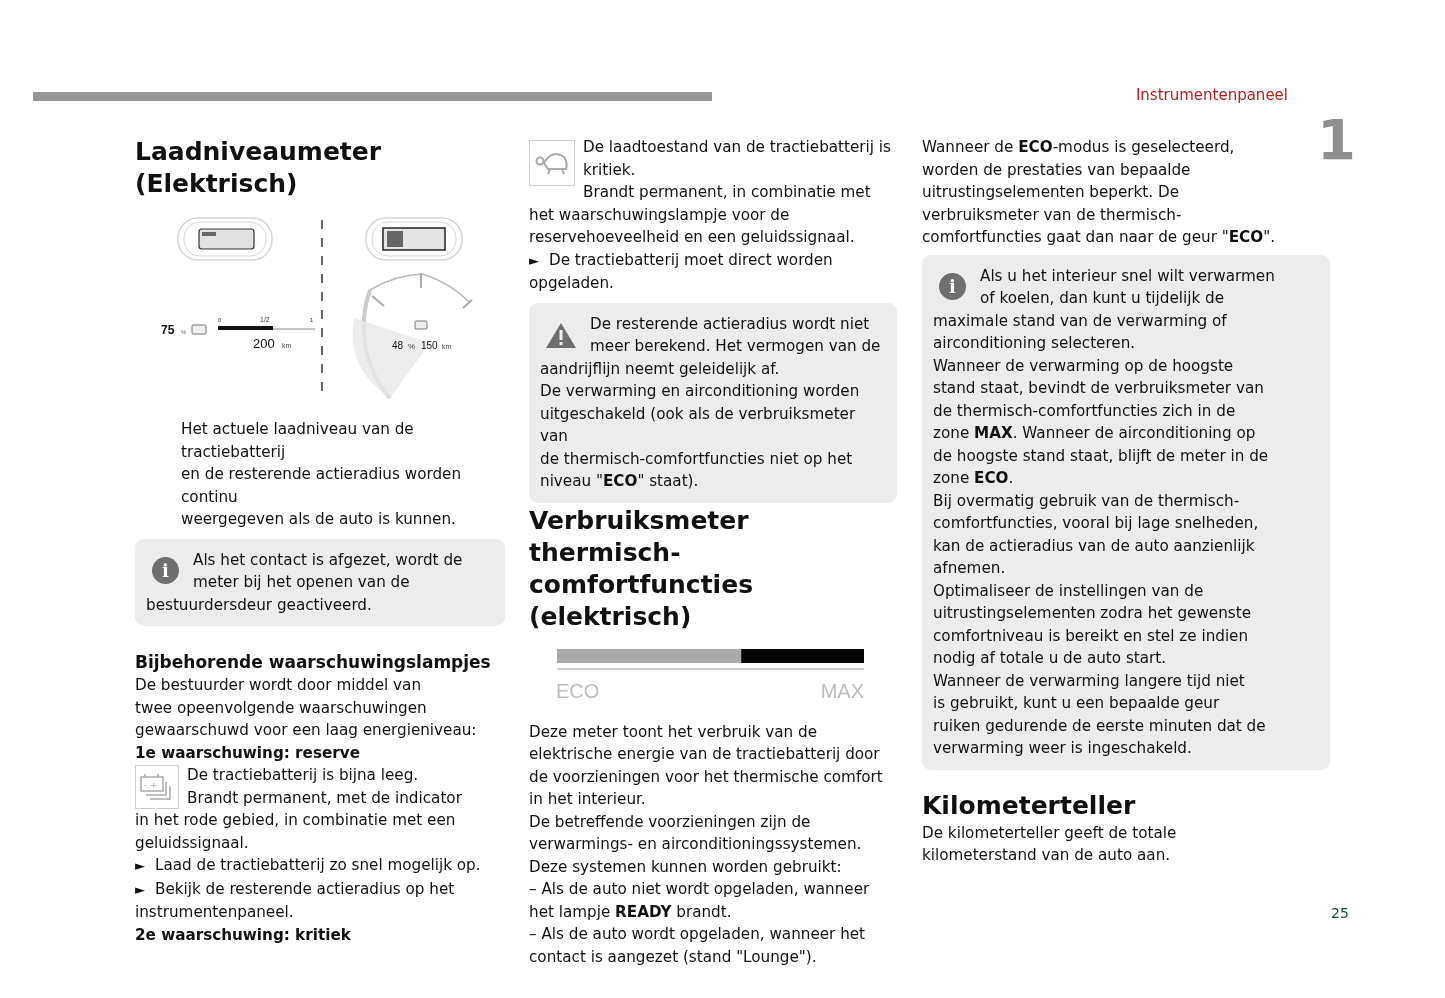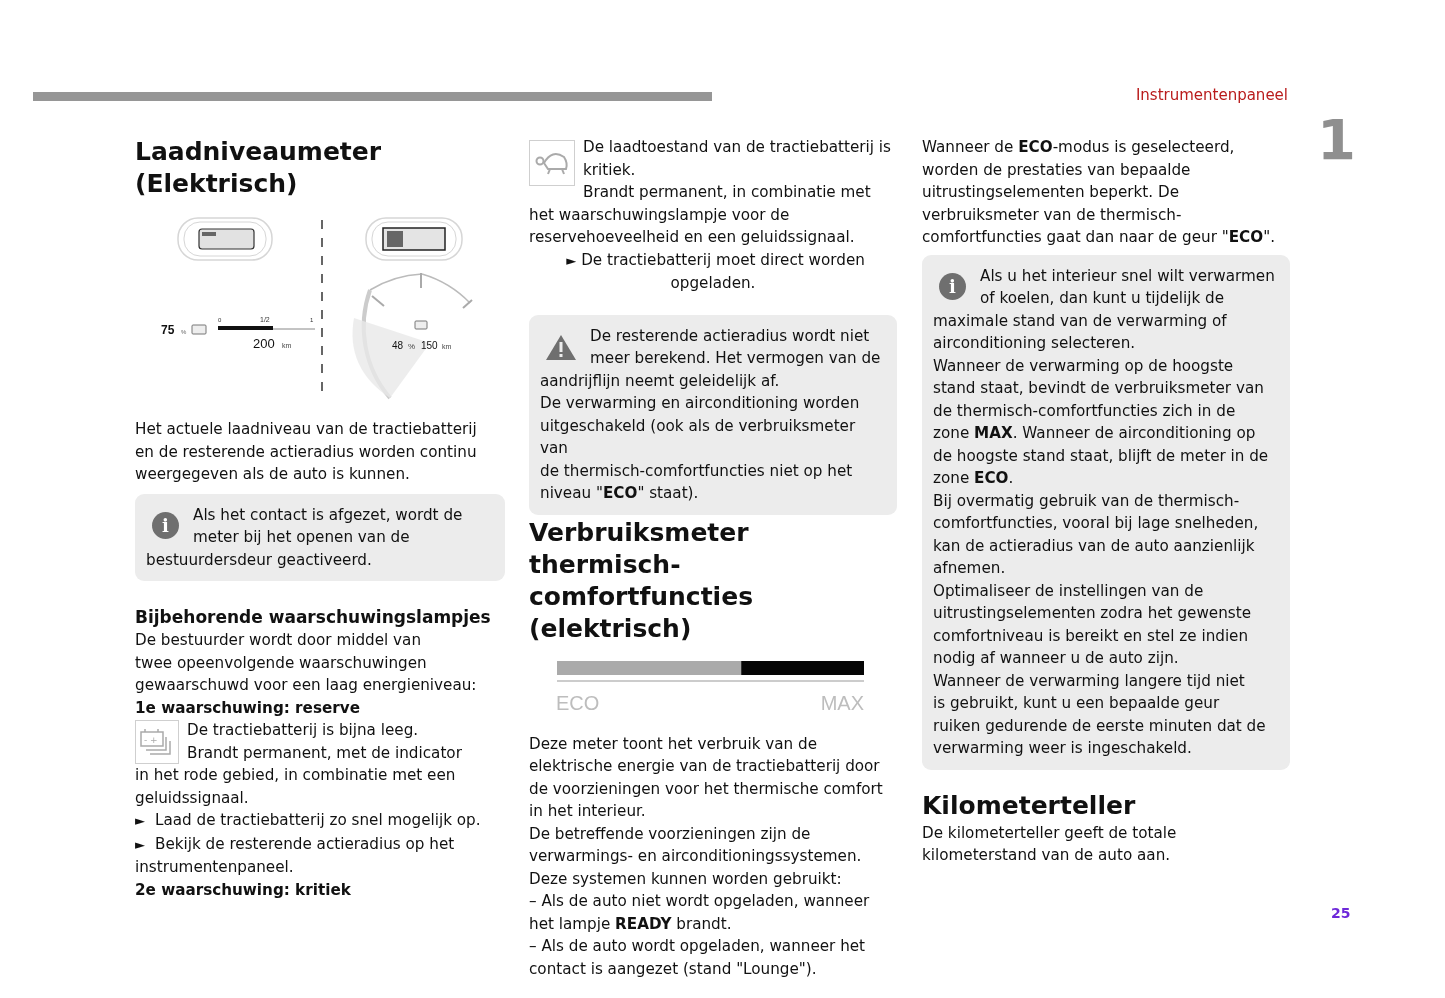--- a/index.html
+++ b/index.html
@@ -1,25 +1,25 @@
 <!DOCTYPE html>
 <html><head>
 <meta charset="utf-8">
 <style>
   html, body { margin: 0; padding: 0; background: #ffffff; }
   body { width: 1445px; height: 998px; position: relative; overflow: hidden;
          font-family: "DejaVu Sans", sans-serif; color: #111; }
   .topbar { position: absolute; left: 33px; top: 92px; width: 679px; height: 9px; background: #969696; }
   .running-head { position: absolute; right: 157px; top: 86px; font-size: 15px; color: #b91c1c; }
   .chapter-num { position: absolute; left: 1317px; top: 112px; font-size: 56px; font-weight: bold; color: #8f8f8f; line-height: 1; }
-  .page-num { position: absolute; left: 1331px; top: 905px; font-size: 14px; font-weight: bold; color: #6d28d9; }
+  .page-num { position: absolute; left: 1331px; top: 905px; font-size: 14px; font-weight: normal; color: #14532d; }
   .col { position: absolute; top: 136px; font-size: 15.2px; line-height: 22.5px; }
   .col1 { left: 135px; width: 370px; }
   .col2 { left: 529px; width: 368px; }
-  .col3 { left: 922px; width: 368px; }
+  .col3 { left: 922px; width: 408px; }
   h1 { font-size: 25px; line-height: 32px; margin: 0; font-weight: bold; }
   h2 { font-size: 17px; line-height: 24px; margin: 0; font-weight: bold; }
   p { margin: 0; }
   b { font-weight: bold; }
   .note { background: #ececec; border-radius: 9px; padding: 10px 11px 10px 11px; }
   .info-icon { float: left; width: 27px; height: 27px; border-radius: 50%; background: #6f6f6f;
                color: #fff; font-weight: bold; font-size: 18px; text-align: center; line-height: 27px;
                margin: 8px 14px 4px 6px; font-family: "DejaVu Serif", serif; }
   .warn-icon { float: left; margin: 8px 12px 2px 4px; width: 34px; height: 28px; }
   .lamp-icon { float: left; width: 44px; height: 44px; border: 1px solid #cfcfcf; margin: 1px 8px 0 0; box-sizing: border-box; }
@@ -85,21 +85,21 @@
         <line x1="323" y1="100" x2="332" y2="92" stroke="#aaa" stroke-width="2"></line>
         <rect x="275" y="113" width="12" height="8" rx="1" fill="#eee" stroke="#777" stroke-width="1"></rect>
         <text x="252" y="141" font-size="10" font-family="Liberation Sans, sans-serif" fill="#111">48</text>
         <text x="268" y="141" font-size="8" font-family="Liberation Sans, sans-serif" fill="#444">%</text>
         <text x="281" y="141" font-size="10" font-family="Liberation Sans, sans-serif" fill="#111">150</text>
         <text x="302" y="141" font-size="7" font-family="Liberation Sans, sans-serif" fill="#444">km</text>
       </g>
     </svg>
   </div>
 
-  <p style="margin-bottom:8px;">
+  <p style="margin-bottom:8px;margin-left:46px;">
     <span>Het actuele laadniveau van de tractiebatterij</span><br>
     <span>en de resterende actieradius worden continu</span><br>
     <span>weergegeven als de auto is kunnen.</span>
   </p>
 
   <div class="note" style="margin-bottom:24px;">
     <span class="info-icon">i</span>
     <span>Als het contact is afgezet, wordt de</span><br>
     <span>meter bij het openen van de</span><br>
     <span>bestuurdersdeur geactiveerd.</span>
@@ -142,21 +142,21 @@
         <line x1="20" y1="28" x2="18" y2="33" stroke="#aaa" stroke-width="2"></line>
         <line x1="32" y1="28" x2="34" y2="33" stroke="#aaa" stroke-width="2"></line>
       </svg>
     </span>
     <span>De laadtoestand van de tractiebatterij is</span><br>
     <span>kritiek.</span><br>
     <span>Brandt permanent, in combinatie met</span><br>
     <span>het waarschuwingslampje voor de</span><br>
     <span>reservehoeveelheid en een geluidssignaal.</span>
   </div>
-  <p style="margin-bottom:20px;text-align:center;"><span class="arrow">►</span><span>De tractiebatterij moet direct worden</span><br><span>opgeladen.</span></p>
+  <p style="margin-bottom:8px;"><span class="arrow">►</span><span>De tractiebatterij moet direct worden</span><br><span>opgeladen.</span></p>
 
   <div class="note" style="margin-bottom:2px;">
     <svg class="warn-icon" viewBox="0 0 34 28">
       <path d="M 17 2 L 32 27 L 2 27 Z" fill="#6f6f6f"></path>
       <rect x="15.5" y="9" width="3" height="10" fill="#ececec"></rect>
       <rect x="15.5" y="21" width="3" height="3" fill="#ececec"></rect>
     </svg>
     <span>De resterende actieradius wordt niet</span><br>
     <span>meer berekend. Het vermogen van de</span><br>
     <span>aandrijflijn neemt geleidelijk af.</span><br>
@@ -217,21 +217,21 @@
     <span>zone </span><b>MAX</b><span>. Wanneer de airconditioning op</span><br>
     <span>de hoogste stand staat, blijft de meter in de</span><br>
     <span>zone </span><b>ECO</b><span>.</span><br>
     <span>Bij overmatig gebruik van de thermisch-</span><br>
     <span>comfortfuncties, vooral bij lage snelheden,</span><br>
     <span>kan de actieradius van de auto aanzienlijk</span><br>
     <span>afnemen.</span><br>
     <span>Optimaliseer de instellingen van de</span><br>
     <span>uitrustingselementen zodra het gewenste</span><br>
     <span>comfortniveau is bereikt en stel ze indien</span><br>
-    <span>nodig af wanneer u de auto zijn.</span><br>
+    <span>nodig af totale u de auto start.</span><br>
     <span>Wanneer de verwarming langere tijd niet</span><br>
     <span>is gebruikt, kunt u een bepaalde geur</span><br>
     <span>ruiken gedurende de eerste minuten dat de</span><br>
     <span>verwarming weer is ingeschakeld.</span>
   </div>
 
   <h1>Kilometerteller</h1>
   <p>
     <span>De kilometerteller geeft de totale</span><br>
     <span>kilometerstand van de auto aan.</span>

